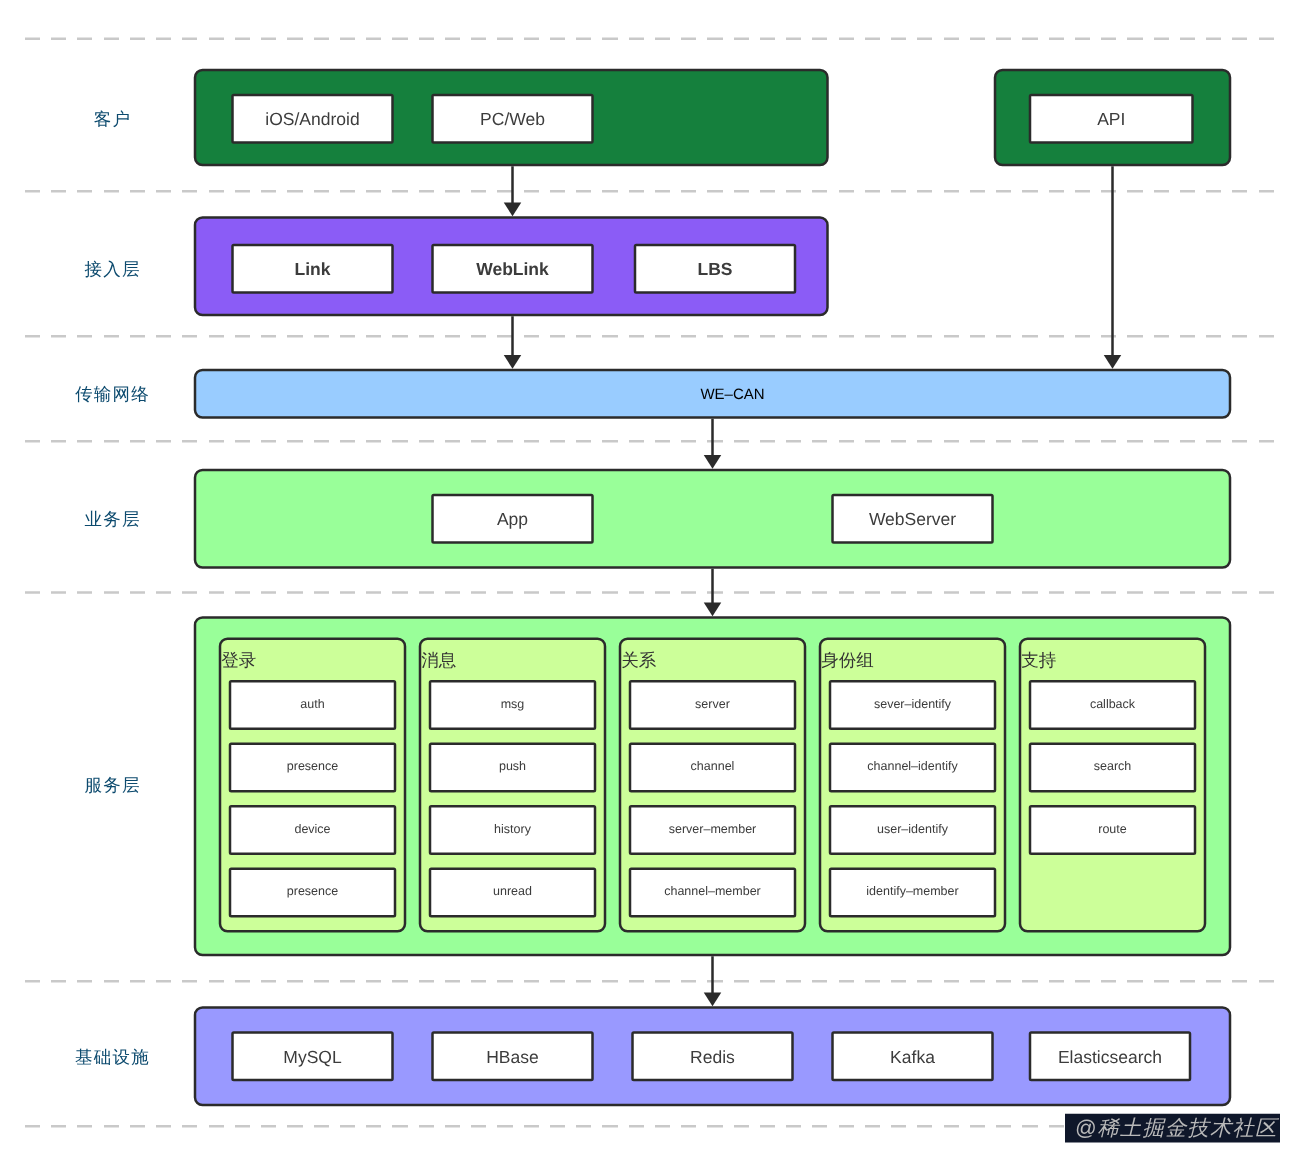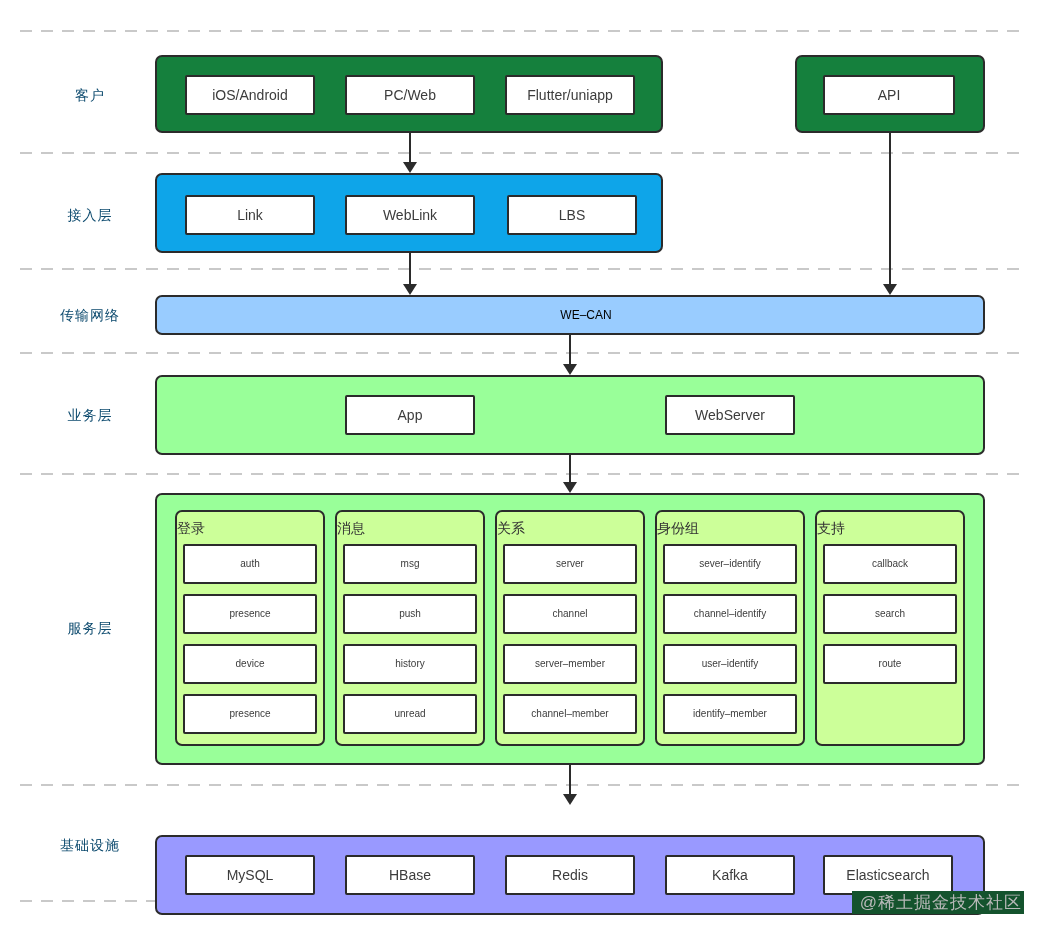--- a/index.html
+++ b/index.html
@@ -14,21 +14,21 @@
   }
   .row-label {
     position:absolute; left:30px; width:120px; text-align:center;
     font-size:14px; color:#0c4a6e; line-height:20px; letter-spacing:1px;
   }
   .panel {
     position:absolute; border:2px solid #2b2b2b; border-radius:7px;
     box-sizing:border-box;
   }
   .panel.client, .panel.api { background:#15803d; }
-  .panel.access { background:#0ea5e9; }
+  .panel.access { background:#8b5cf6;font-weight:bold; }
   .panel.transport { background:#99ccff; }
   .panel.business, .panel.service { background:#99ff99; }
   .panel.infra { background:#9999ff; }
   .node {
     position:absolute; background:#ffffff; border:2px solid #2b2b2b;
     border-radius:2px; box-sizing:border-box; width:130px; height:40px;
     line-height:36px; text-align:center; font-size:14px; color:#3c3c3c;
   }
   .bar-label {
     width:100%; height:100%; line-height:36px; text-align:center;
@@ -50,21 +50,21 @@
     content:""; position:absolute; left:50%; margin-left:-1px; top:0; bottom:8px;
     width:2px; background:#2b2b2b;
   }
   .arrow::after {
     content:""; position:absolute; left:50%; bottom:0; transform:translateX(-50%);
     width:0; height:0; border:7px solid transparent; border-top:11px solid #2b2b2b;
     border-bottom:none;
   }
   .watermark {
     position:absolute; top:891px; right:16px; font-size:17px; color:#b9b9b9;
-    background:#14532d; padding:0 2px 0 8px; letter-spacing:1px;
+    background:#0f172a; padding:0 2px 0 8px; letter-spacing:1px;font-style:italic;
   }
 </style>
 </head>
 <body>
 
 <div class="canvas">
 
   <div class="sep" style="top:30px"></div>
   <div class="sep" style="top:152px"></div>
   <div class="sep" style="top:268px"></div>
@@ -76,21 +76,20 @@
   <div class="row-label" style="top:85px">客户</div>
   <div class="row-label" style="top:205px">接入层</div>
   <div class="row-label" style="top:305px">传输网络</div>
   <div class="row-label" style="top:405px">业务层</div>
   <div class="row-label" style="top:618px">服务层</div>
   <div class="row-label" style="top:835px">基础设施</div>
 
   <div class="panel client" style="left:155px;top:55px;width:508px;height:78px">
     <div class="node" style="left:28px;top:18px">iOS/Android</div>
     <div class="node" style="left:188px;top:18px">PC/Web</div>
-    <div class="node" style="left:348px;top:18px">Flutter/uniapp</div>
   </div>
   <div class="panel api" style="left:795px;top:55px;width:190px;height:78px">
     <div class="node" style="left:26px;top:18px;width:132px">API</div>
   </div>
 
   <div class="panel access" style="left:155px;top:173px;width:508px;height:80px">
     <div class="node" style="left:28px;top:20px">Link</div>
     <div class="node" style="left:188px;top:20px">WebLink</div>
     <div class="node" style="left:350px;top:20px">LBS</div>
   </div>
@@ -140,21 +139,21 @@
 
     <div class="svc-col" style="left:658px">
       <div class="svc-title">支持</div>
       <div class="svc-node">callback</div>
       <div class="svc-node">search</div>
       <div class="svc-node">route</div>
     </div>
 
   </div>
 
-  <div class="panel infra" style="left:155px;top:835px;width:830px;height:80px">
+  <div class="panel infra" style="left:155px;top:805px;width:830px;height:80px">
     <div class="node" style="left:28px;top:18px">MySQL</div>
     <div class="node" style="left:188px;top:18px">HBase</div>
     <div class="node" style="left:348px;top:18px">Redis</div>
     <div class="node" style="left:508px;top:18px">Kafka</div>
     <div class="node" style="left:666px;top:18px">Elasticsearch</div>
   </div>
 
   <div class="arrow" style="left:410px;top:133px;height:40px"></div>
   <div class="arrow" style="left:410px;top:253px;height:42px"></div>
   <div class="arrow" style="left:890px;top:133px;height:162px"></div>

